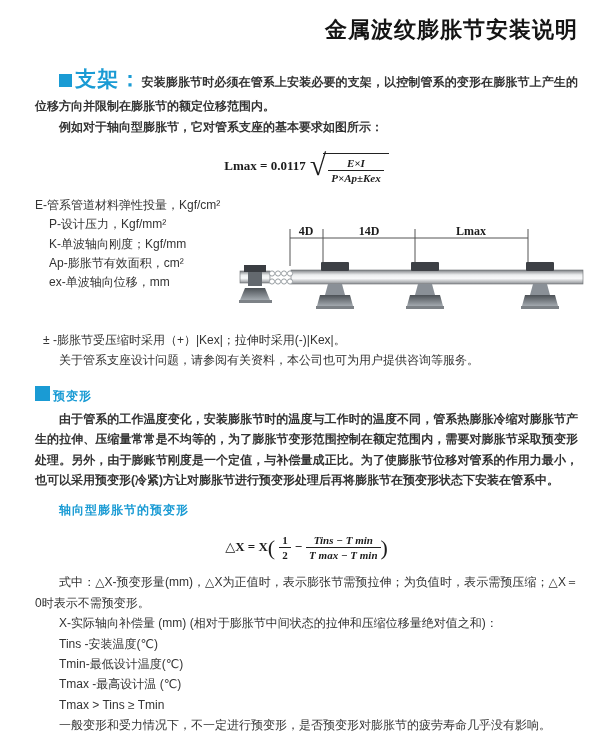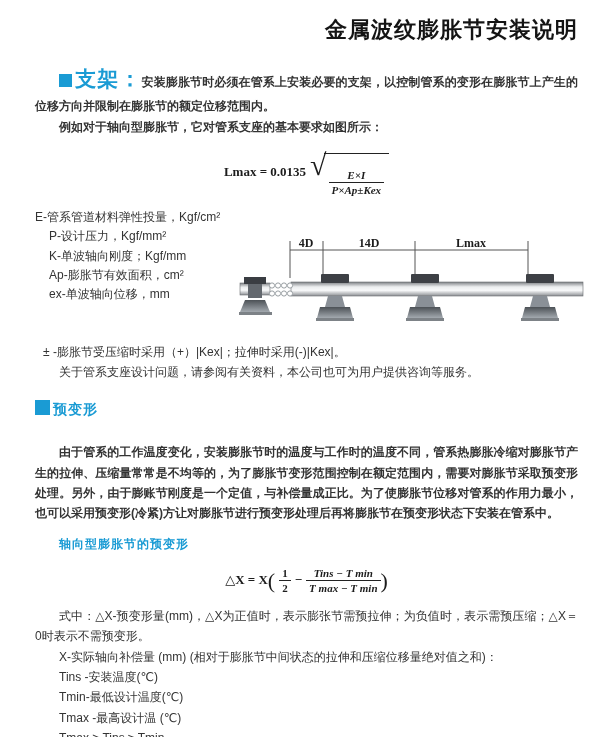--- a/index.html
+++ b/index.html
@@ -16,40 +16,40 @@
     letter-spacing:1px;margin:6px 0 16px;line-height:1.3;
     font-family:"DejaVu Sans","Liberation Sans",sans-serif;
   }
   .para{text-align:justify;}
   .indent{text-indent:2em;}
   .semibold{font-weight:600;}
   .sq{display:inline-block;width:13px;height:13px;background:var(--accent);
       margin-right:3px;vertical-align:-1px;}
   .sq.big{width:15px;height:15px;vertical-align:-1px;}
   .inline-sec-label{color:var(--accent);font-weight:bold;font-size:21px;letter-spacing:1px;}
-  .sec-heading{font-size:14px;font-weight:bold;color:var(--accent);
-      letter-spacing:1px;margin:16px 0 20px;}
+  .sec-heading{font-size:12px;font-weight:bold;color:var(--accent);
+      letter-spacing:1px;margin:16px 0 2px;}
   .sub-heading{font-size:12px;font-weight:bold;color:var(--accent);
       letter-spacing:1px;margin:10px 0 6px;}
   .sub-heading.axial{margin-left:24px;}
 
   
   .formula{
     text-align:center;font-family:"Liberation Serif","DejaVu Serif",serif;
     font-weight:bold;color:#1c1c1c;font-size:13px;margin:12px 0 10px;
   }
   .frac{display:inline-flex;flex-direction:column;vertical-align:middle;
     text-align:center;font-size:11px;line-height:1.3;}
   .frac .num{border-bottom:1px solid #222;padding:0 3px;}
   .frac .den{padding:0 3px;}
   .it{font-style:italic;}
   .sqrtwrap{display:inline-flex;align-items:flex-start;vertical-align:middle;margin-left:4px;}
   .sqrt-sign{font-size:30px;font-weight:400;line-height:1;margin-right:-3px;
     transform:translateY(1px);}
-  .sqrt-content{border-top:1.5px solid #222;padding:14px 5px 0;margin-top:4px;}
+  .sqrt-content{border-top:1.5px solid #222;padding:2px 5px 0;margin-top:4px;}
   .bigp{font-size:22px;font-weight:400;vertical-align:middle;line-height:1;}
   .fgap{display:inline-block;width:4px;}
 
   
   .vars-row{position:relative;min-height:132px;margin-top:2px;}
   .vars{max-width:250px;line-height:1.62;}
   .vars div:not(:first-child){padding-left:14px;}
   .diag{position:absolute;right:-12px;top:28px;}
   .pm-note{padding-left:8px;margin-top:2px;}
   .service-note{text-indent:2em;text-align:justify;}
@@ -65,21 +65,21 @@
   <div class="content">
 
     <h1 class="title">金属波纹膨胀节安装说明</h1>
 
     <p class="para indent semibold">
       <span class="sq"></span><span class="inline-sec-label">支架：</span><span>安装膨胀节时必须在管系上安装必要的支架，以控制管系的变形在膨胀节上产生的位移方向并限制在膨胀节的额定位移范围内。</span>
     </p>
     <p class="para indent semibold">例如对于轴向型膨胀节，它对管系支座的基本要求如图所示：</p>
 
     <div class="formula">
-      <span>Lmax = 0.0135</span><span class="sqrtwrap">
+      <span>Lmax = 0.0117</span><span class="sqrtwrap">
           <span class="sqrt-sign">√</span>
           <span class="sqrt-content"><span class="frac it">
               <span class="num">E×I</span>
               <span class="den">P×Ap±Kex</span>
             </span></span>
         </span>
     </div>
 
     <div class="vars-row">
       <div class="vars">

